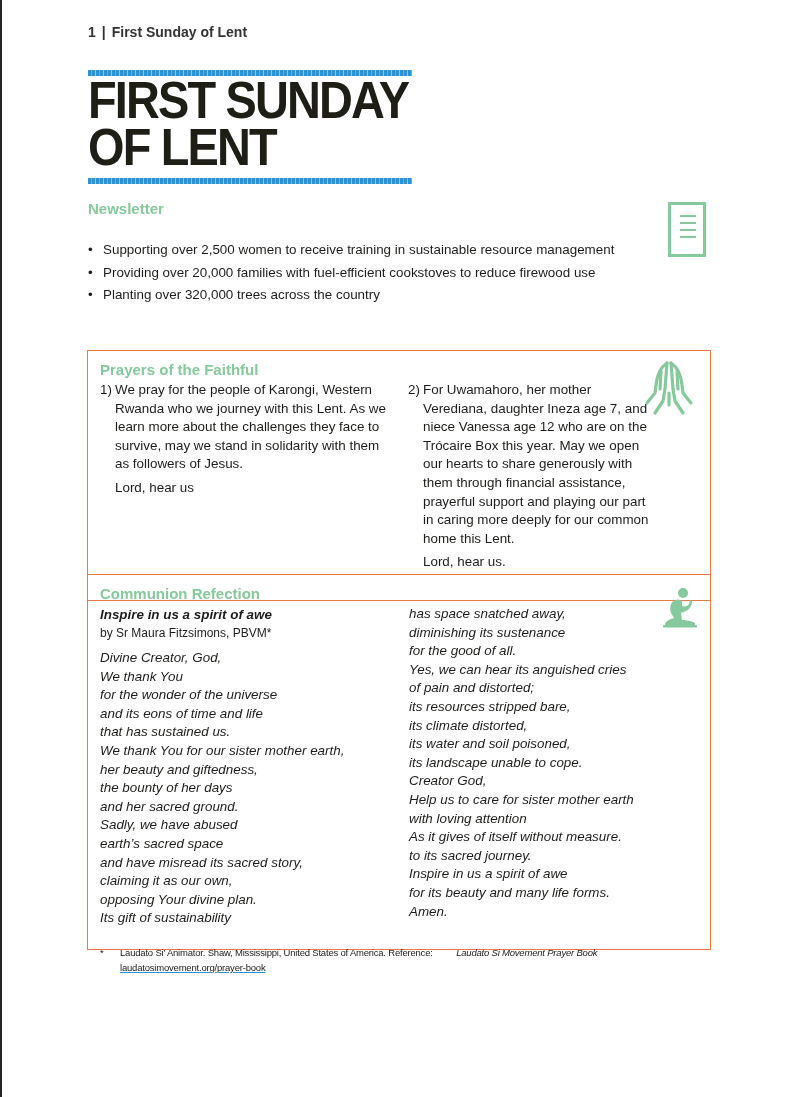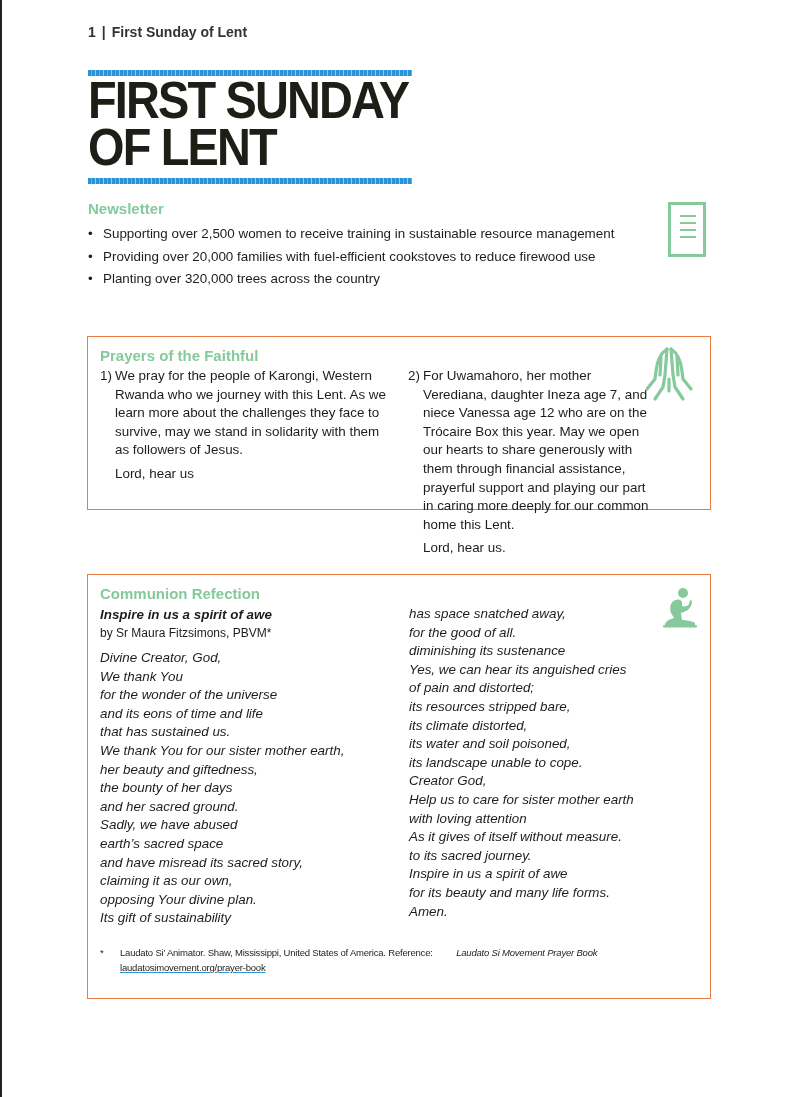--- a/index.html
+++ b/index.html
@@ -23,36 +23,36 @@
     position: absolute; left: 86px; top: 77px; margin: 0;
     font-size: 51px; line-height: 47px; font-weight: bold; letter-spacing: -2px;
     color: #1e1e17; transform: scaleX(0.92); transform-origin: left top;
     width: 360px;
   }
   .section-title {
     color: #86c99c; font-weight: bold; font-size: 15px; margin: 0;
   }
   .newsletter { position: absolute; left: 86px; top: 200px; width: 560px; }
   .newsletter p { margin: 2px 0 0 0; font-size: 13.4px; line-height: 19px; }
-  .newsletter ul { list-style: none; margin: 6px 0 0 0; padding: 0; }
+  .newsletter ul { list-style: none; margin: 22px 0 0 0; padding: 0; }
   .newsletter li { font-size: 13.4px; line-height: 22.5px; position: relative; padding-left: 15px; }
   .newsletter li::before { content: "•"; position: absolute; left: 0; }
   .news-icon {
     position: absolute; left: 666px; top: 202px; width: 38px; height: 55px;
     border: 3px solid #86c99c; box-sizing: border-box;
   }
   .news-icon span {
     position: absolute; left: 9px; width: 16px; height: 2px; background: #86c99c;
   }
   .box {
     position: absolute; left: 85px; width: 624px;
     border: 1.5px solid #ec7a45; box-sizing: border-box;
   }
-  .box1 { top: 336px; height: 174px; }
-  .box2 { top: 574px; height: 425px; }
+  .box1 { top: 350px; height: 251px; }
+  .box2 { top: 574px; height: 376px; }
   .box .section-title { position: absolute; left: 12px; top: 10px; }
   .col { position: absolute; font-size: 13.4px; line-height: 18.6px; }
   .prayer-num { position: absolute; left: 0; top: 0; }
   .prayer-body { padding-left: 15px; }
   .response { margin-top: 5px; padding-left: 15px; }
   .col1 { left: 12px; top: 30px; width: 290px; }
   .col2 { left: 320px; top: 30px; width: 290px; }
   .praying-hands { position: absolute; left: 555px; top: 8px; width: 52px; height: 58px; }
   .kneeling { position: absolute; left: 574px; top: 12px; width: 36px; height: 42px; }
   .poem-title { font-weight: bold; font-style: italic; font-size: 13.4px; line-height: 19px; }
@@ -145,22 +145,22 @@
       <div>earth’s sacred space</div>
       <div>and have misread its sacred story,</div>
       <div>claiming it as our own,</div>
       <div>opposing Your divine plan.</div>
       <div>Its gift of sustainability</div>
     </div>
   </div>
   <div class="pcol2">
     <div class="poem-lines" style="margin-top:0;">
       <div>has space snatched away,</div>
+      <div>diminishing its sustenance</div>
       <div>for the good of all.</div>
-      <div>diminishing its sustenance</div>
       <div>Yes, we can hear its anguished cries</div>
       <div>of pain and distorted;</div>
       <div>its resources stripped bare,</div>
       <div>its climate distorted,</div>
       <div>its water and soil poisoned,</div>
       <div>its landscape unable to cope.</div>
       <div>Creator God,</div>
       <div>Help us to care for sister mother earth</div>
       <div>with loving attention</div>
       <div>As it gives of itself without measure.</div>

